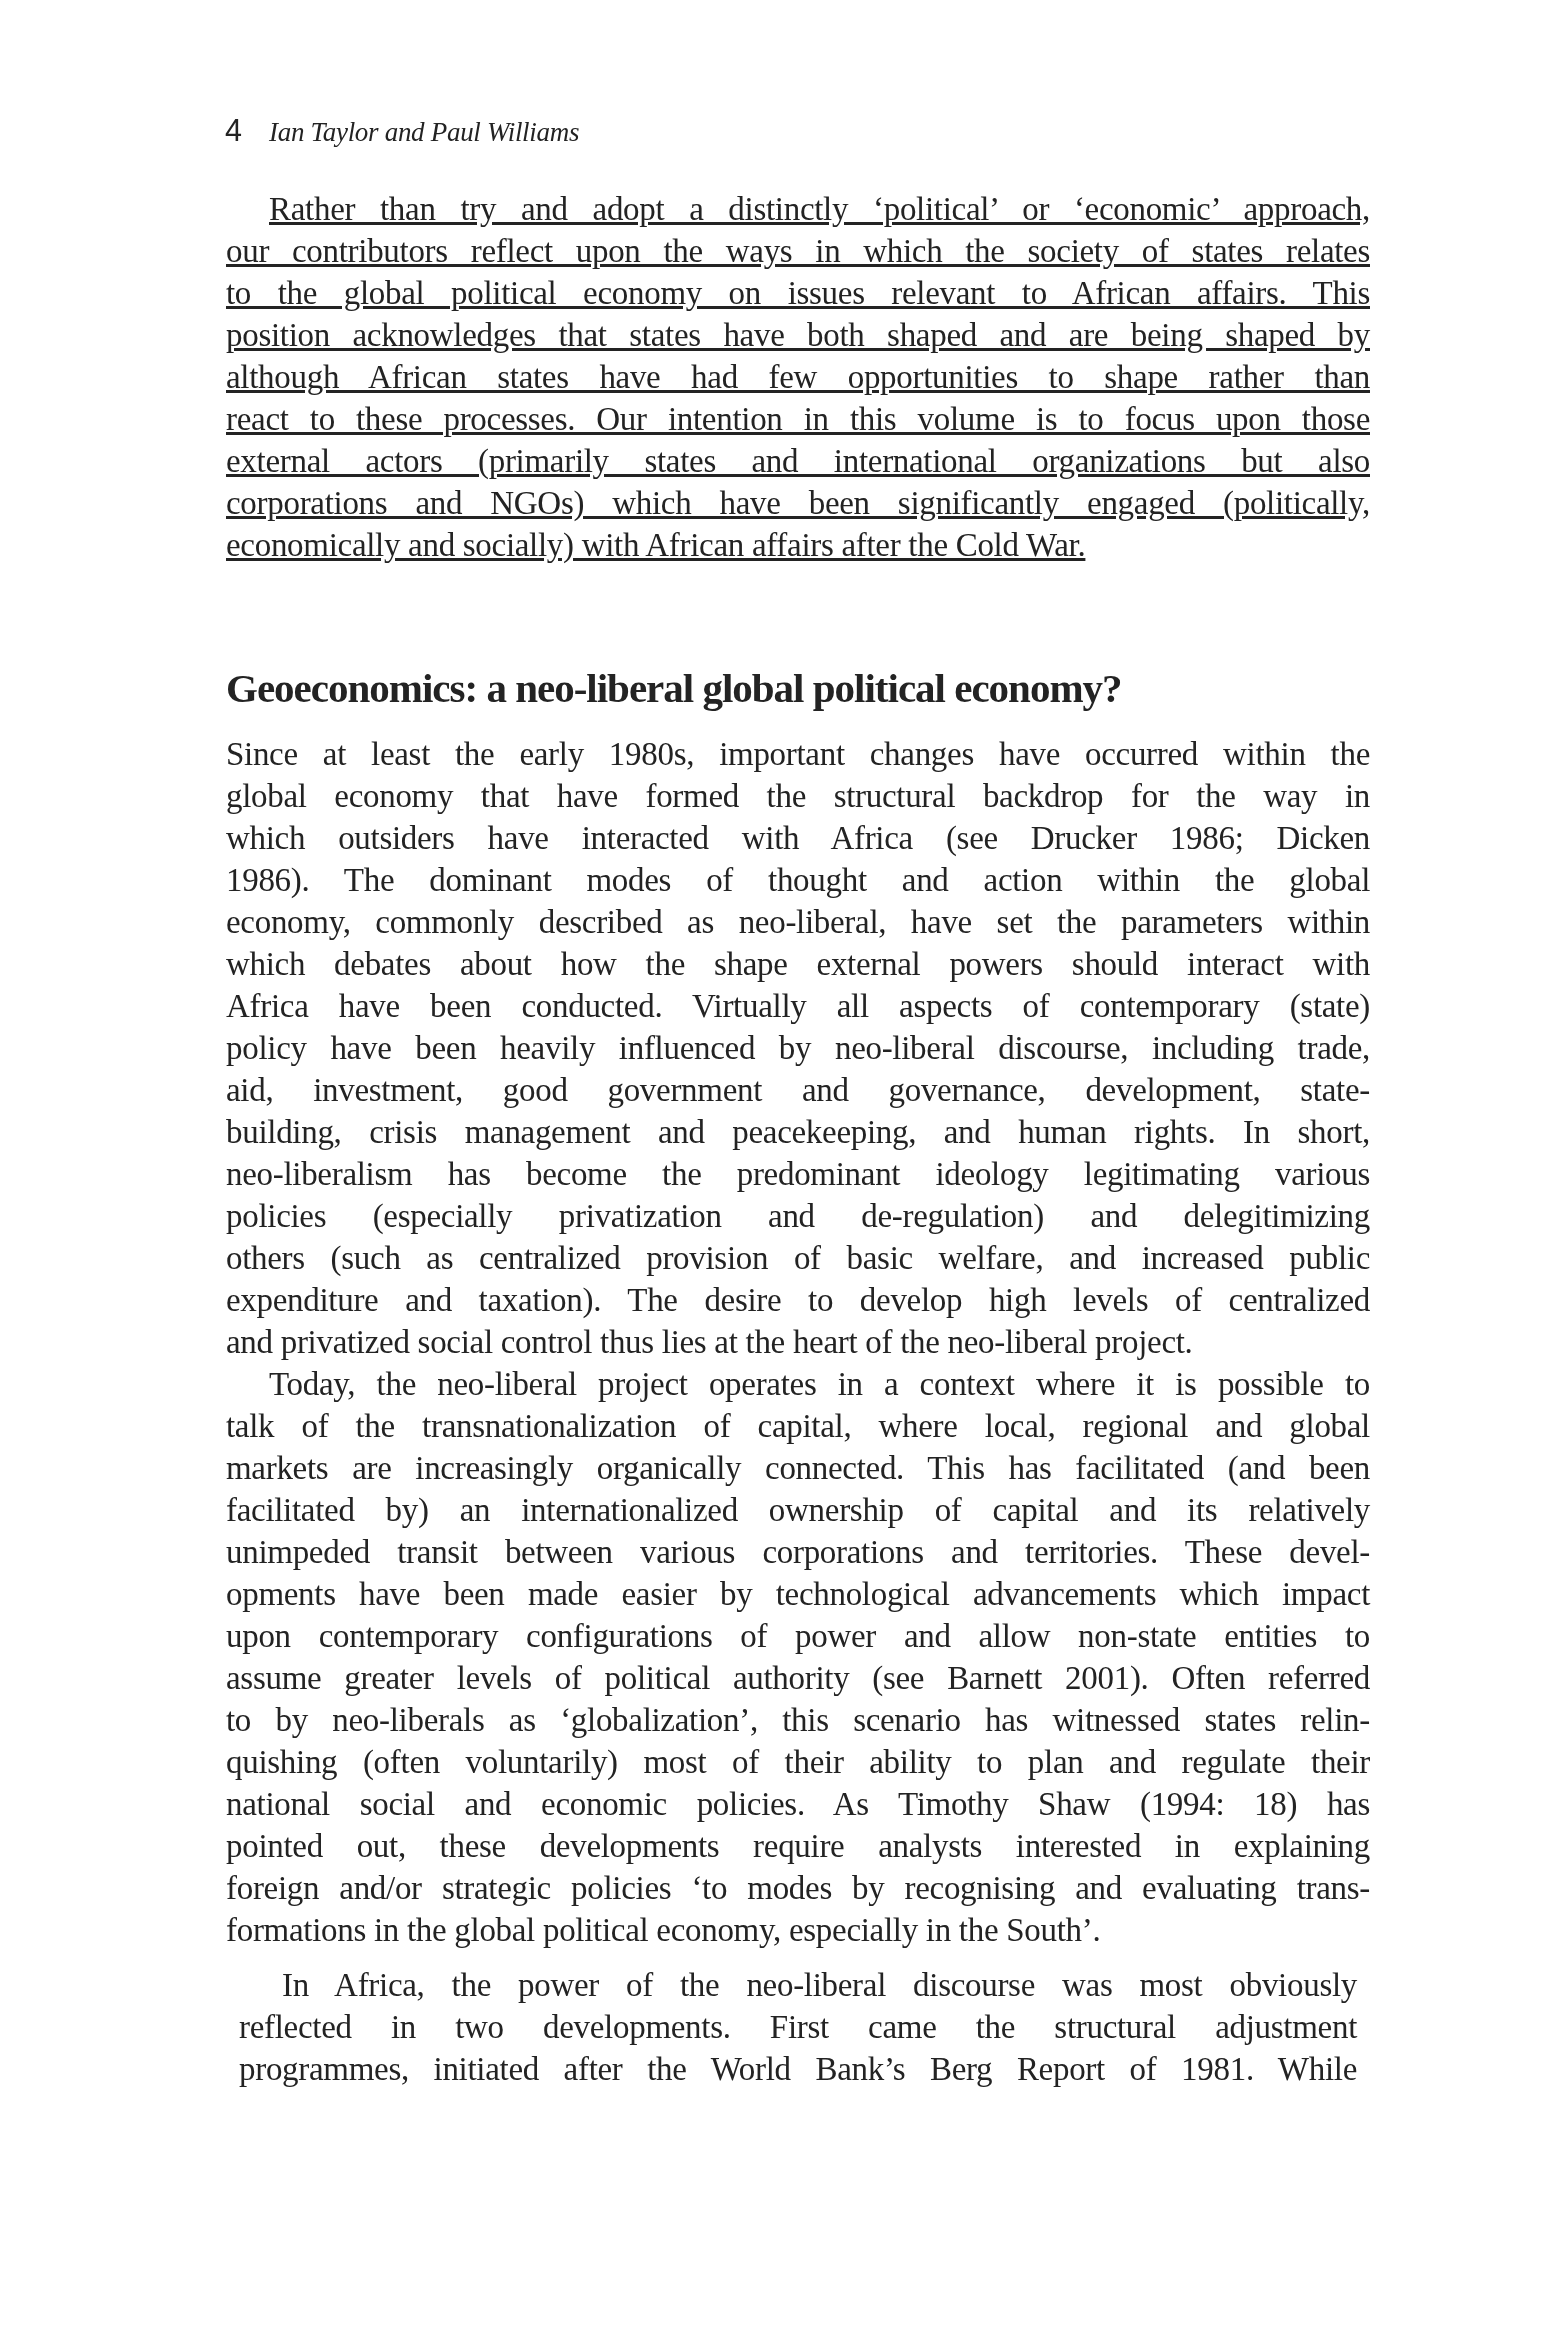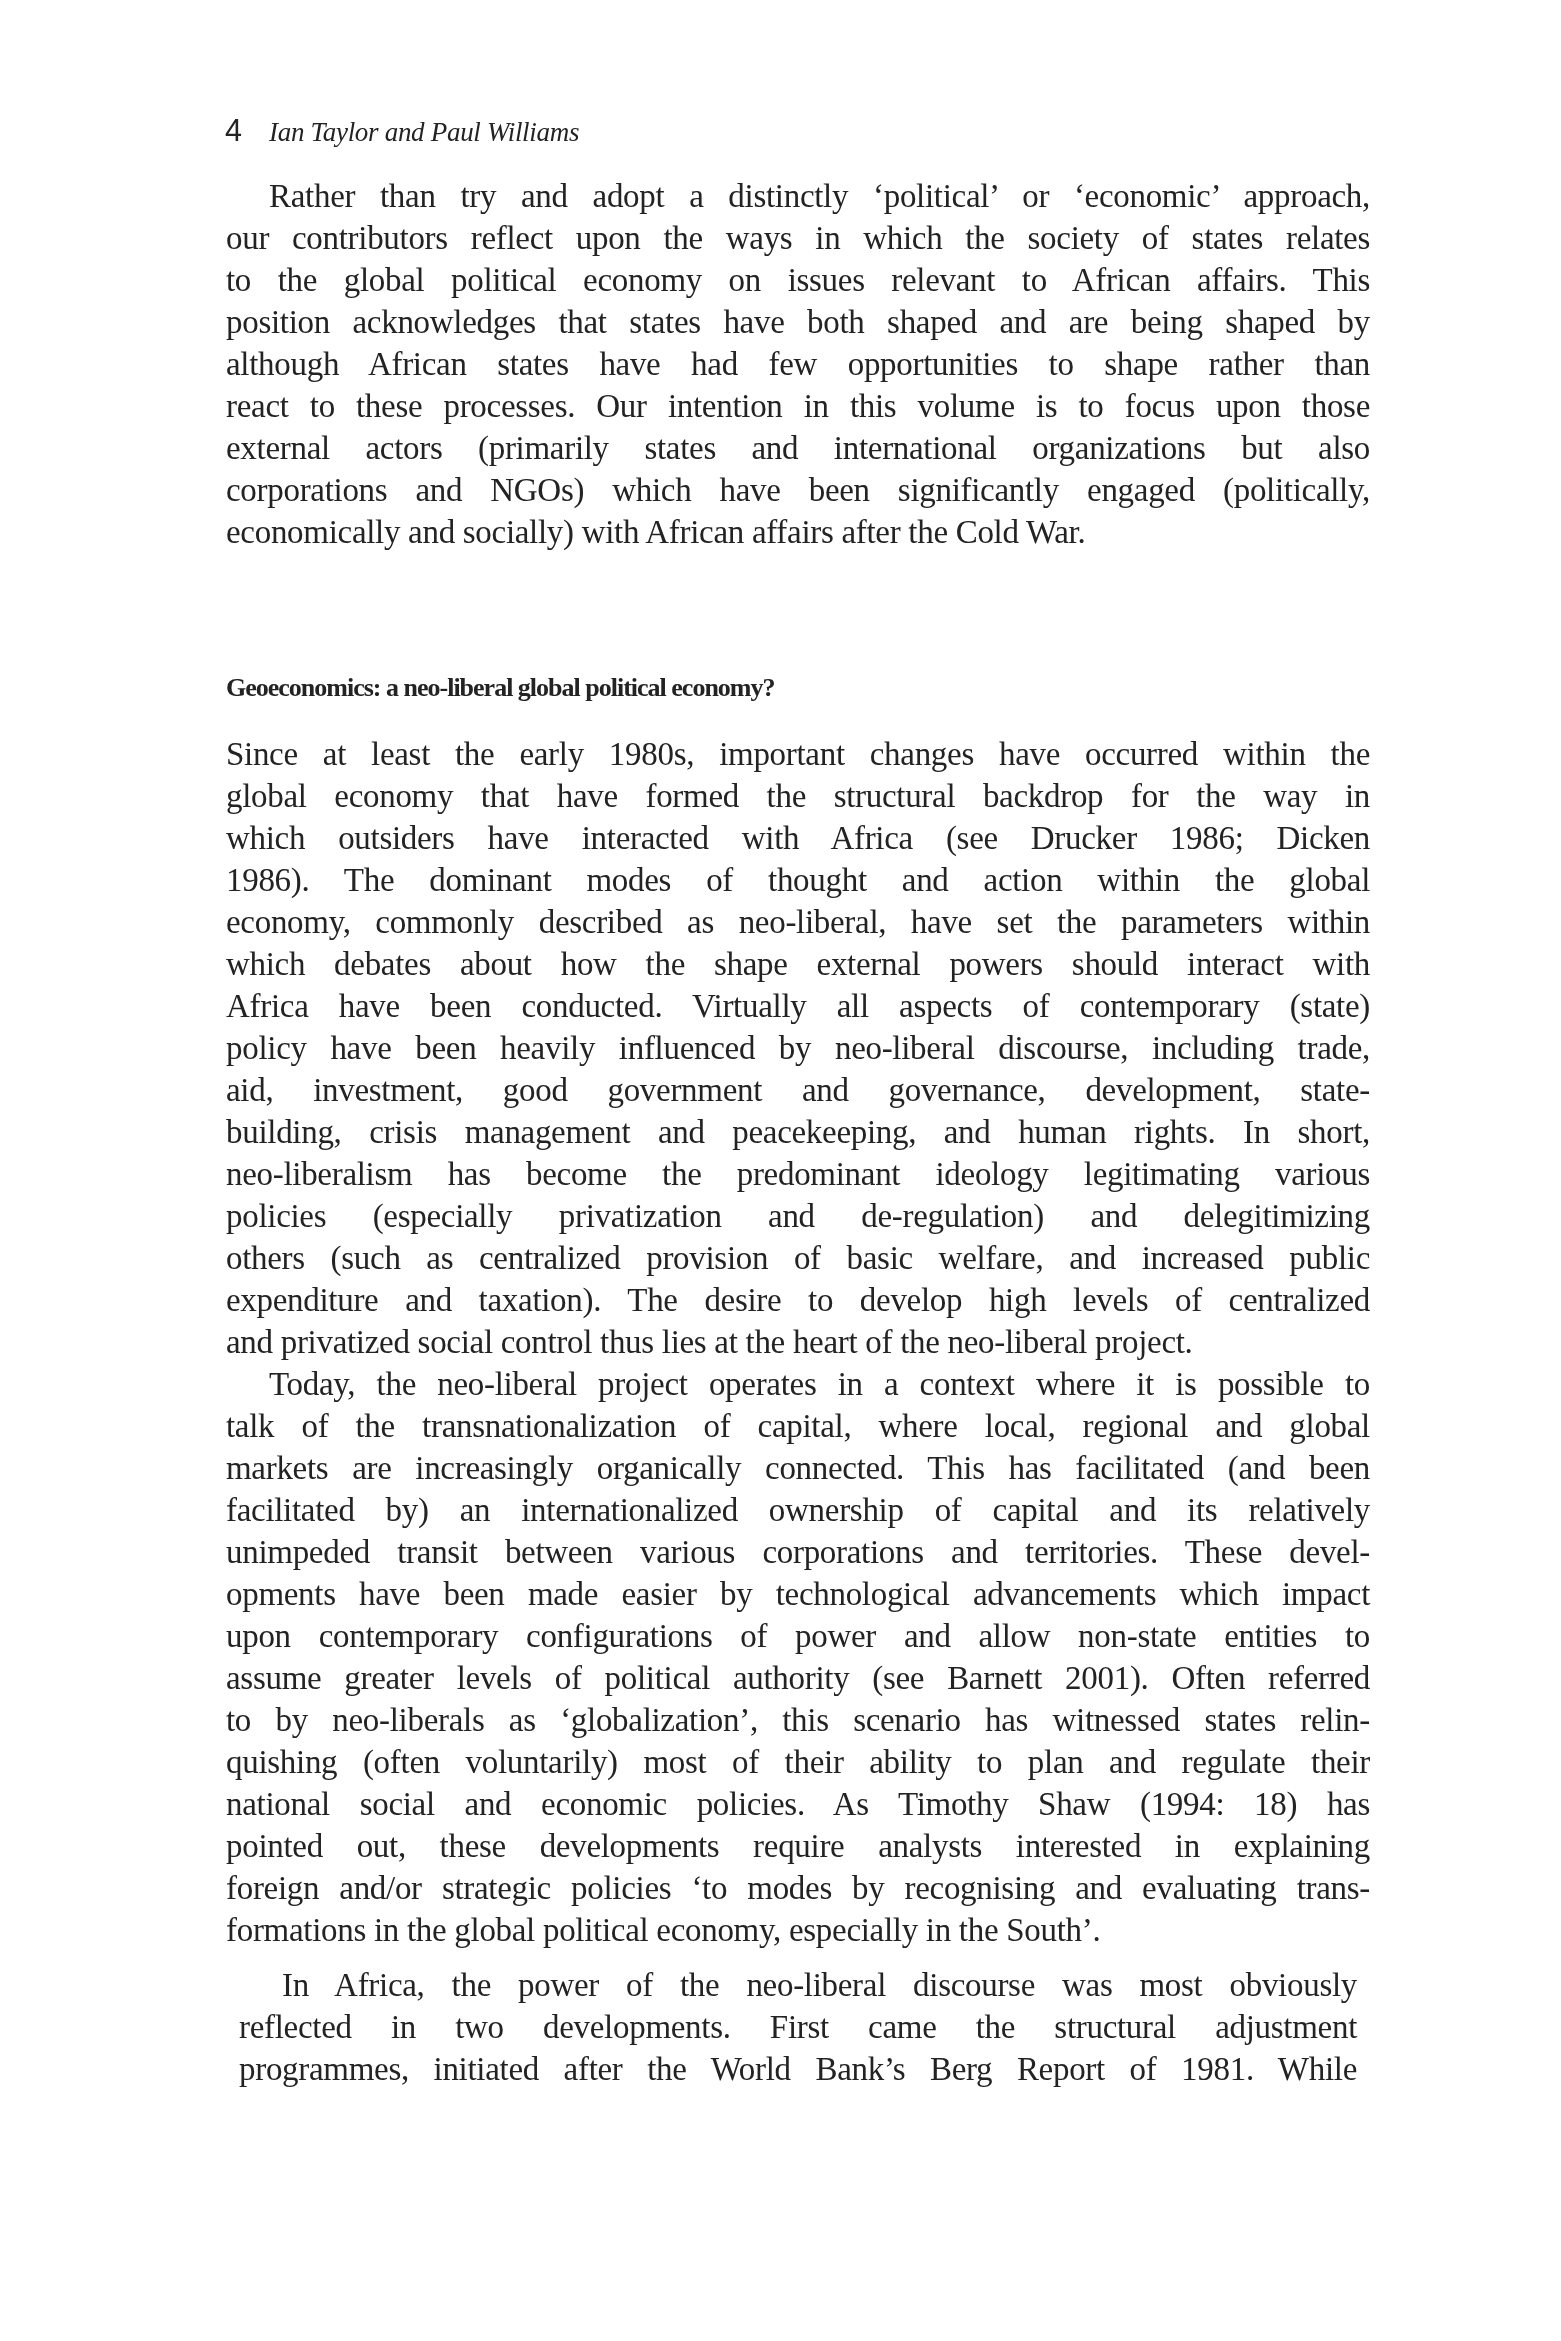--- a/index.html
+++ b/index.html
@@ -57,26 +57,26 @@
     }
     .line.indent {
       padding-left: 43px;
     }
     .section-heading {
       position: absolute;
       left: 226px;
       top: 666px;
       height: 44px;
       line-height: 44px;
-      font-size: 26px;
+      font-size: 41px;
       font-weight: bold;
       letter-spacing: -1px;
       white-space: nowrap;
     }
-    #para-1 { top: 175px; }
+    #para-1 { top: 188px; text-decoration: underline; }
     #para-2 { top: 733px; }
   </style>
 </head>
 <body>
 
 <div class="running-head">
   <span class="page-number">4</span><span class="running-title">Ian Taylor and Paul Williams</span>
 </div>
 
 <div id="para-1" class="text-block">

